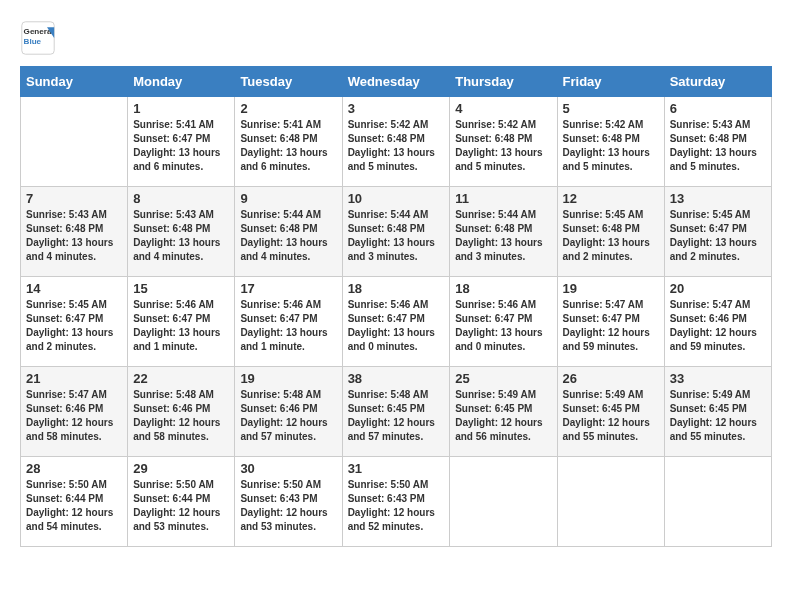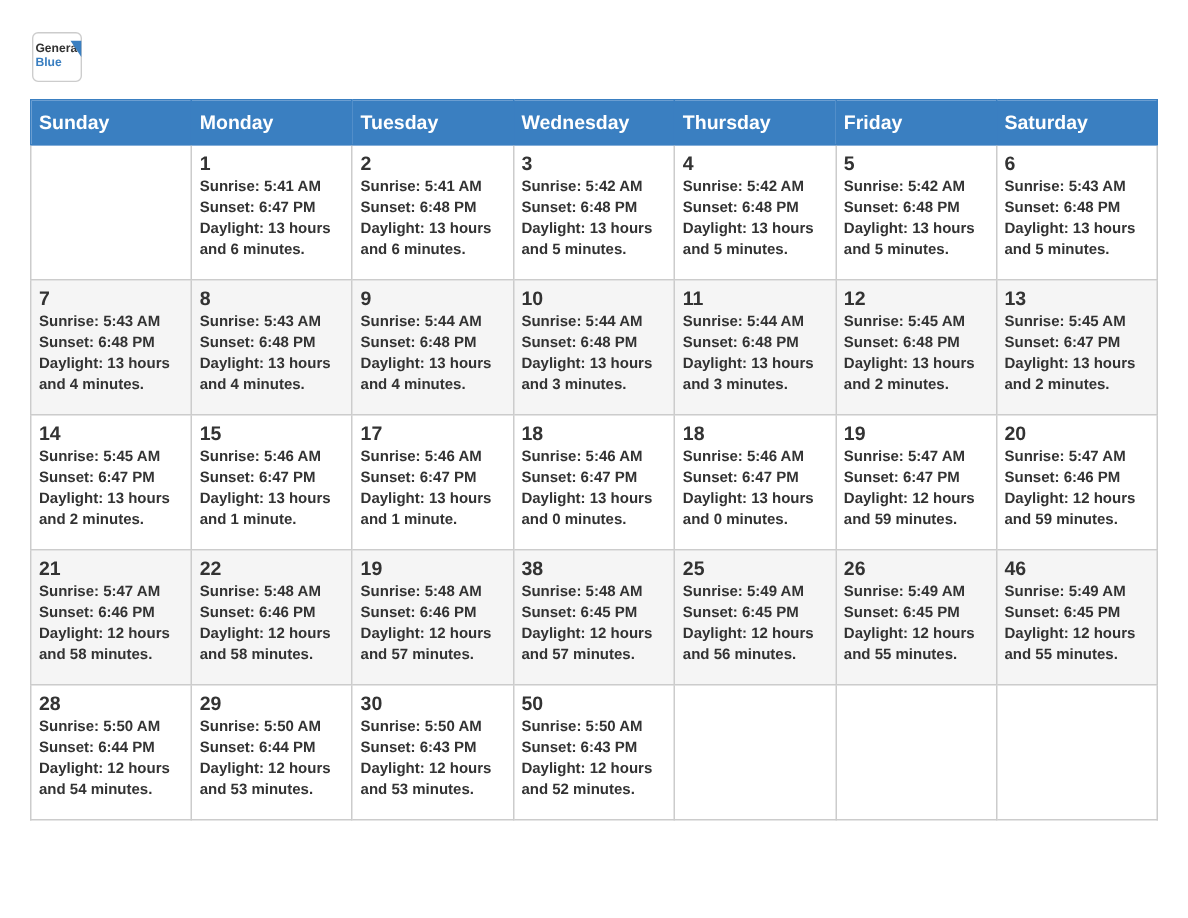--- a/index.html
+++ b/index.html
@@ -220,39 +220,39 @@
         </td>
         <td>
           <span class="day-number">25</span>
           <div class="day-info">Sunrise: 5:49 AM<br>Sunset: 6:45 PM<br>Daylight: 12 hours and 56 minutes.</div>
         </td>
         <td>
           <span class="day-number">26</span>
           <div class="day-info">Sunrise: 5:49 AM<br>Sunset: 6:45 PM<br>Daylight: 12 hours and 55 minutes.</div>
         </td>
         <td>
-          <span class="day-number">46</span>
+          <span class="day-number">33</span>
           <div class="day-info">Sunrise: 5:49 AM<br>Sunset: 6:45 PM<br>Daylight: 12 hours and 55 minutes.</div>
         </td>
       </tr>
       <tr>
         <td>
           <span class="day-number">28</span>
           <div class="day-info">Sunrise: 5:50 AM<br>Sunset: 6:44 PM<br>Daylight: 12 hours and 54 minutes.</div>
         </td>
         <td>
           <span class="day-number">29</span>
           <div class="day-info">Sunrise: 5:50 AM<br>Sunset: 6:44 PM<br>Daylight: 12 hours and 53 minutes.</div>
         </td>
         <td>
           <span class="day-number">30</span>
           <div class="day-info">Sunrise: 5:50 AM<br>Sunset: 6:43 PM<br>Daylight: 12 hours and 53 minutes.</div>
         </td>
         <td>
-          <span class="day-number">50</span>
+          <span class="day-number">31</span>
           <div class="day-info">Sunrise: 5:50 AM<br>Sunset: 6:43 PM<br>Daylight: 12 hours and 52 minutes.</div>
         </td>
         <td class="empty-cell"></td>
         <td class="empty-cell"></td>
         <td class="empty-cell"></td>
       </tr>
     </tbody>
 </table>
 
 </body></html>

